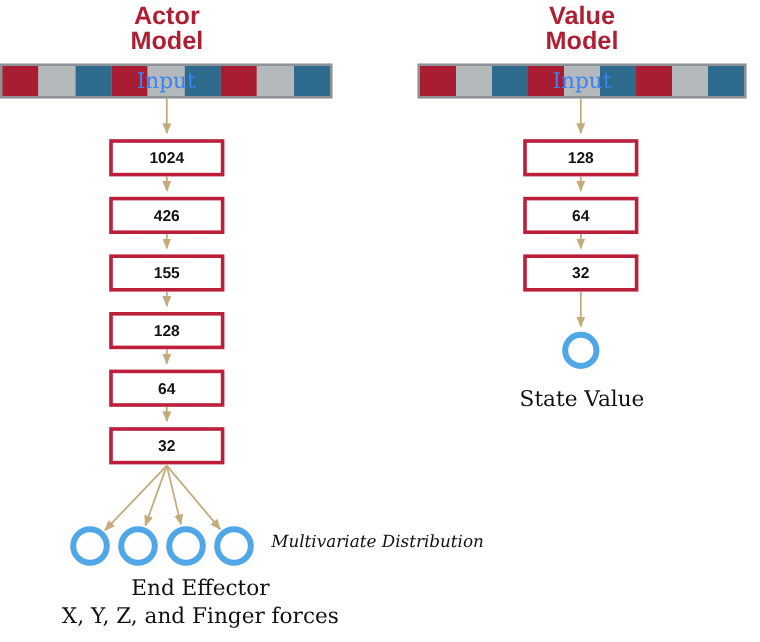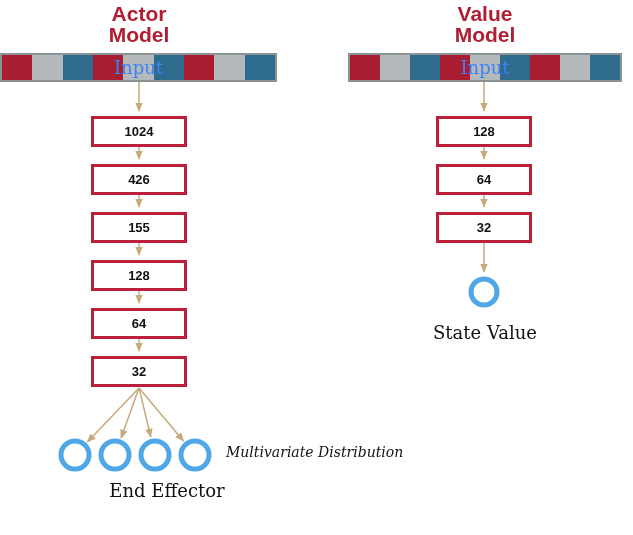--- a/index.html
+++ b/index.html
@@ -137,17 +137,18 @@
   <div class="layer-box actor" style="top:356px">32</div>
 
   <div class="layer-box critic" style="top:116px">128</div>
   <div class="layer-box critic" style="top:164px">64</div>
   <div class="layer-box critic" style="top:212px">32</div>
 
   <div class="dist-note">Multivariate Distribution</div>
 
   <div class="caption actor-out">
     <div>End Effector</div>
+    <div>X, Y, Z, and Finger forces</div>
   </div>
 
   <div class="caption critic-out">State Value</div>
 
 </div>
 
 </body></html>

